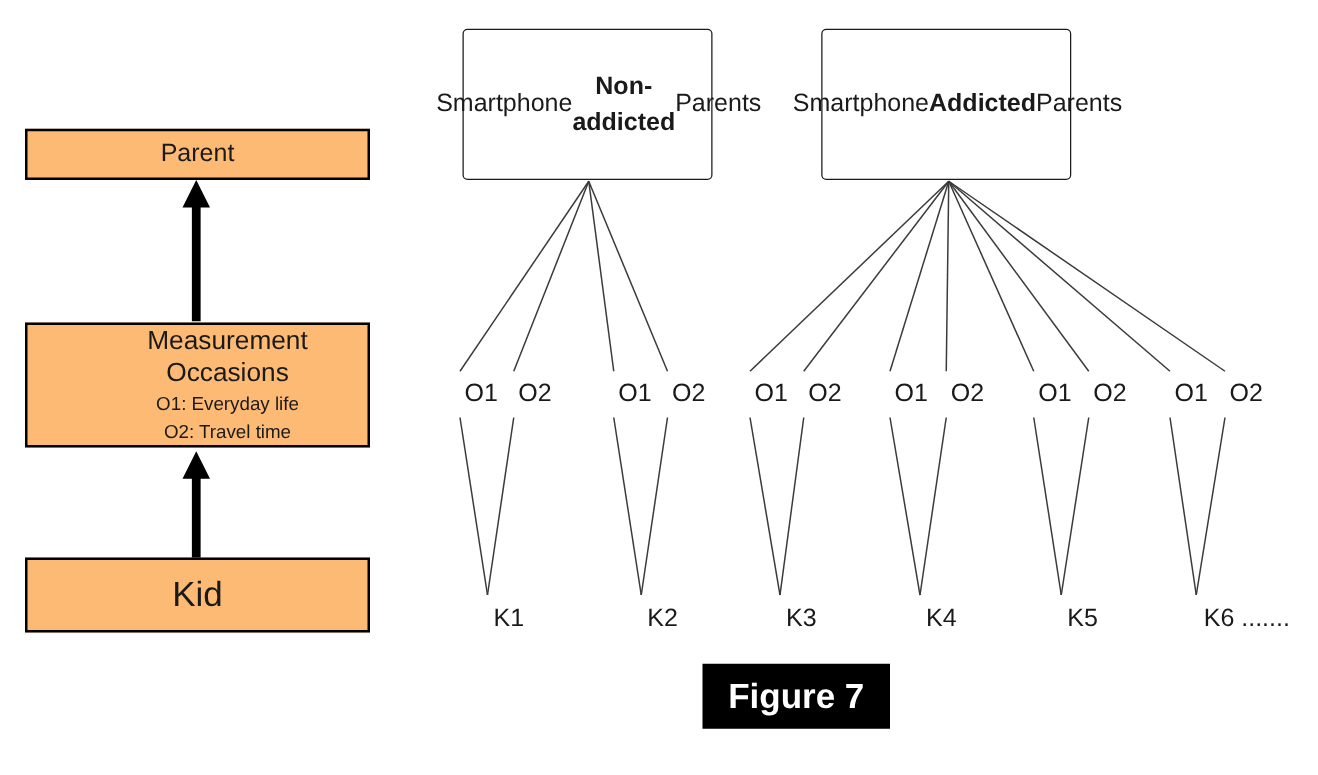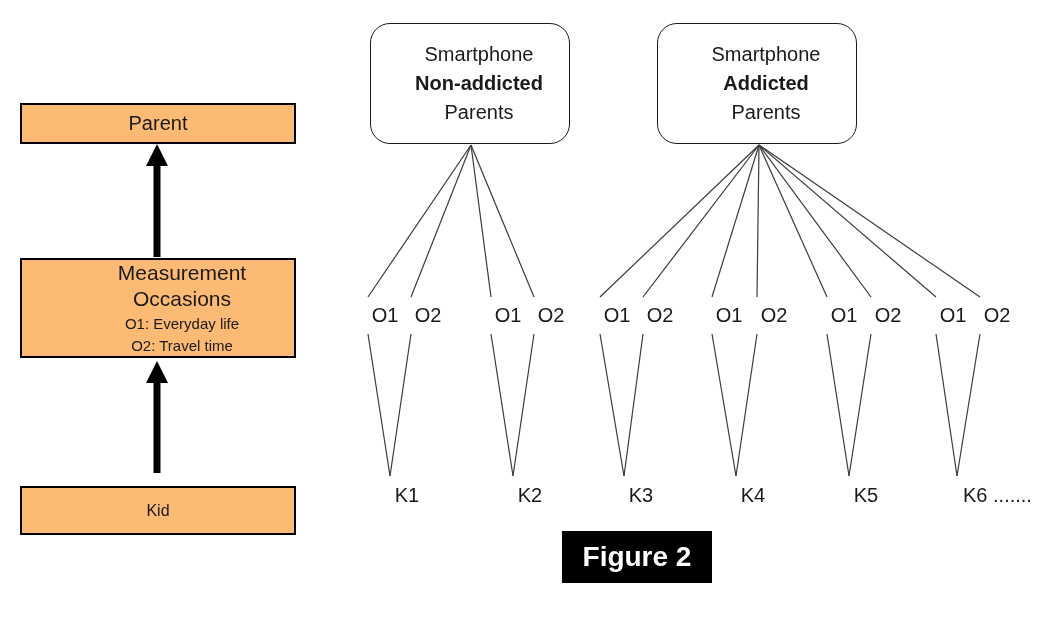--- a/index.html
+++ b/index.html
@@ -38,41 +38,41 @@
     position: absolute;
     box-sizing: border-box;
     border: 2px solid #000000;
     background: #fdba74;
     display: flex;
     align-items: center;
     justify-content: center;
     text-align: center;
   }
   .parent-box  { left: 20px; top: 103px; width: 276px; height: 41px; font-size: 20px; }
-  .kid-box     { left: 20px; top: 486px; width: 276px; height: 49px; font-size: 16px; }
+  .kid-box     { left: 20px; top: 446px; width: 276px; height: 60px; font-size: 28px; }
   .measure-box {
     left: 20px; top: 258px; width: 276px; height: 100px;
     flex-direction: column;
     justify-content: center;
     gap: 2px;
     padding-left: 48px;
   }
   .measure-title { font-size: 21px; line-height: 26px; }
   .measure-sub   { font-size: 15px; line-height: 20px; }
   .group-box {
     position: absolute;
     box-sizing: border-box;
     border: 1.5px solid #1a1a1a;
-    border-radius: 20px;
+    border-radius: 4px;
     background: #ffffff;
     width: 200px;
     height: 121px;
     top: 23px;
     display: flex;
-    flex-direction: column;
+    flex-direction: row;
     align-items: center;
     justify-content: center;
     text-align: center;
     font-size: 20px;
     line-height: 29px;
     padding-left: 18px;
   }
   .group-box .bold-line { font-weight: bold; }
   .group-a { left: 370px; }
   .group-b { left: 657px; }
@@ -202,16 +202,16 @@
   <span class="o-label" style="left:980px">O2</span>
 
   <span class="k-label" style="left:390px">K1</span>
   <span class="k-label" style="left:513px">K2</span>
   <span class="k-label" style="left:624px">K3</span>
   <span class="k-label" style="left:736px">K4</span>
   <span class="k-label" style="left:849px">K5</span>
   <span class="k-label k6" style="left:946px">K6 .......</span>
 
   <div class="caption-box">
-    <span>Figure 2</span>
+    <span>Figure 7</span>
   </div>
 
 </div>
 
 </body></html>

